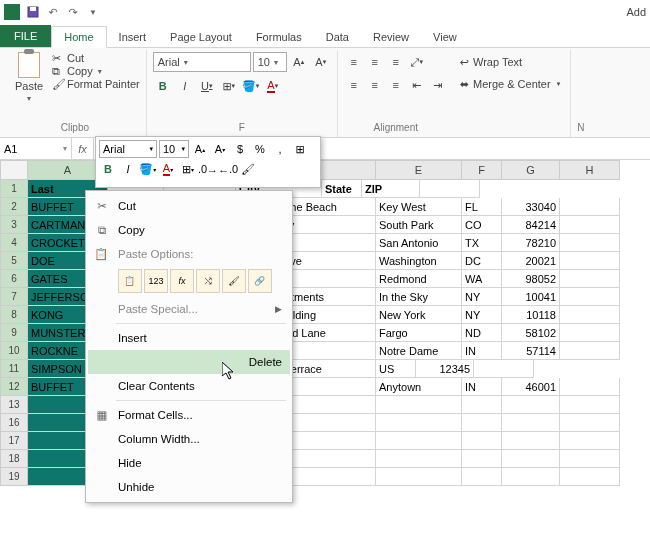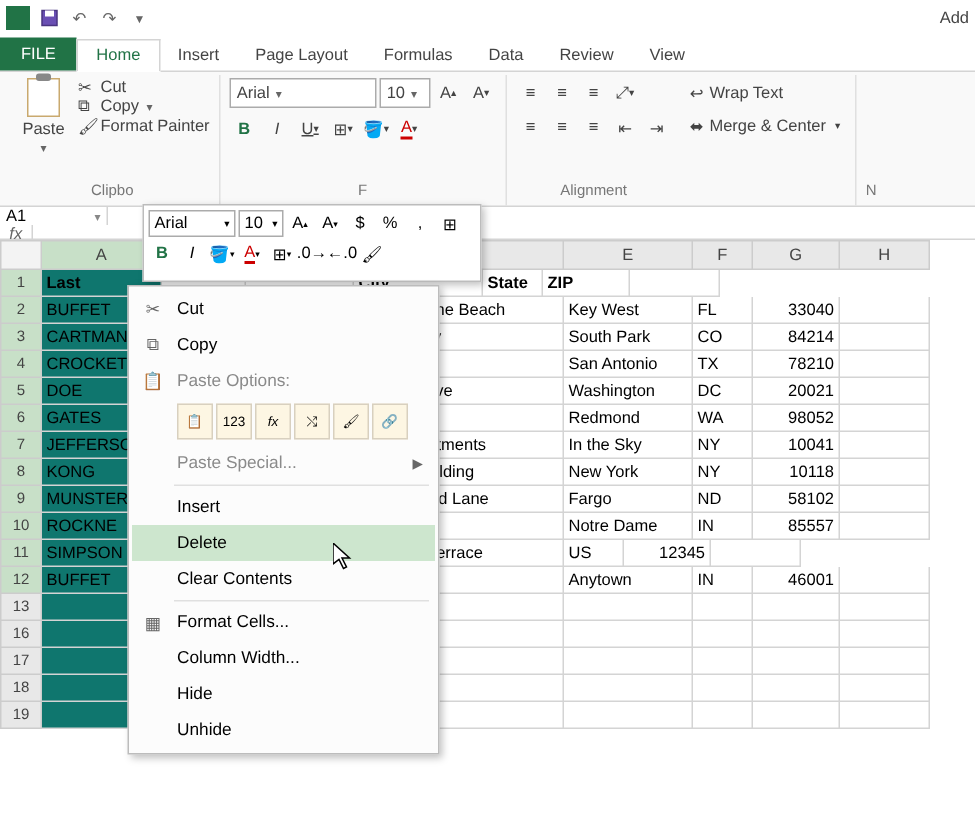--- a/index.html
+++ b/index.html
@@ -40,21 +40,21 @@
 .underline { text-decoration:underline; }
 
 .align-block { display:flex; flex-direction:column; gap:3px; }
 .align-row { display:flex; gap:1px; }
 .wrap-merge { display:flex; flex-direction:column; gap:2px; padding-left:8px; }
 .wbtn { height:20px; display:flex; align-items:center; gap:4px; padding:0 4px; cursor:pointer; font-size:11px; }
 
 .num-block { display:flex; flex-direction:column; gap:3px; }
 
 
-.formula-bar { height: 22px; display:flex; border-bottom:1px solid #d4d4d4; align-items:stretch;flex-direction:column; }
+.formula-bar { height: 22px; display:flex; border-bottom:1px solid #d4d4d4; align-items:stretch; }
 .namebox { width:72px; border-right:1px solid #d4d4d4; display:flex; align-items:center; padding:0 4px; font-size:11px; }
 .namebox .dd { margin-left:auto; color:#888; font-size:8px; }
 .fx { width:22px; border-right:1px solid #d4d4d4; display:flex; align-items:center; justify-content:center; font-style:italic; color:#666; }
 .fbar-input { flex:1; padding:0 4px; display:flex; align-items:center; }
 
 
 .grid { position:relative; }
 .col-headers { display:flex; height:20px; }
 .corner { width:28px; border:1px solid #ccc; background:#f3f3f3; }
 .ch { border:1px solid #ccc; border-left:none; background:#e8e8e8; display:flex; align-items:center; justify-content:center; font-size:11px; color:#444; }
@@ -71,21 +71,21 @@
 
 .mini-toolbar { position:absolute; left:95px; top:136px; width:226px; height:52px; background:#fff; border:1px solid #bcbcbc; box-shadow:2px 2px 5px rgba(0,0,0,.25); padding:3px; display:flex; flex-direction:column; gap:2px; z-index:50; }
 .mini-row { display:flex; gap:2px; align-items:center; }
 .mini-combo { height:18px; border:1px solid #ababab; background:#fff; display:flex; align-items:center; padding:0 3px; font-size:11px; }
 .mini-btn { width:18px; height:18px; display:inline-flex; align-items:center; justify-content:center; cursor:pointer; }
 
 
 .context-menu { position:absolute; left:85px; top:190px; width:208px; background:#fcfcfc; border:1px solid #bcbcbc; box-shadow:2px 2px 5px rgba(0,0,0,.25); padding:3px 2px; z-index:60; font-size:11.5px; }
 .cm-item { height:24px; display:flex; align-items:center; padding:0 8px 0 30px; position:relative; cursor:default; }
 .cm-item .cm-icon { position:absolute; left:6px; width:16px; height:16px; display:flex; align-items:center; justify-content:center; color:#666; }
-.cm-item:hover, .cm-item.hover { background:#cde6ce; }
+.cm-item:hover, .cm-item.hover { background:#cde6ce;justify-content:flex-end; }
 .cm-disabled { color:#8a8a8a; }
 .cm-sep { height:1px; background:#e0e0e0; margin:2px 4px 2px 28px; }
 .cm-paste-opts { display:flex; gap:2px; padding:3px 6px 4px 30px; }
 .cm-popt { width:24px; height:24px; border:1px solid #d8d0bf; background:#fdf6e3; display:flex; align-items:center; justify-content:center; font-size:9px; cursor:pointer; }
 .cm-arrow { margin-left:auto; font-size:9px; color:#666; }
 
 .cursor { position:absolute; left:222px; top:362px; z-index:70; pointer-events:none; }
 
 svg.ic { width:12px; height:12px; }
 </style>
@@ -338,21 +338,21 @@
         <div class="cell colH"></div>
       </div>
       <div class="row">
         <div class="rh sel">10</div>
         <div class="cell colA sel">ROCKNE</div>
         <div class="cell colB"></div>
         <div class="cell colC"></div>
         <div class="cell colD">eenan Hall</div>
         <div class="cell colE">Notre Dame</div>
         <div class="cell colF">IN</div>
-        <div class="cell colG num">85557</div>
+        <div class="cell colG num">57114</div>
         <div class="cell colH"></div>
       </div>
       <div class="row">
         <div class="rh sel">11</div>
         <div class="cell colA sel">SIMPSON</div>
         <div class="cell colB"></div>
         <div class="cell colC"></div>
         <div class="cell colD">vergreen Terrace</div>
         <div class="cell colF">US</div>
         <div class="cell colG num">12345</div>

